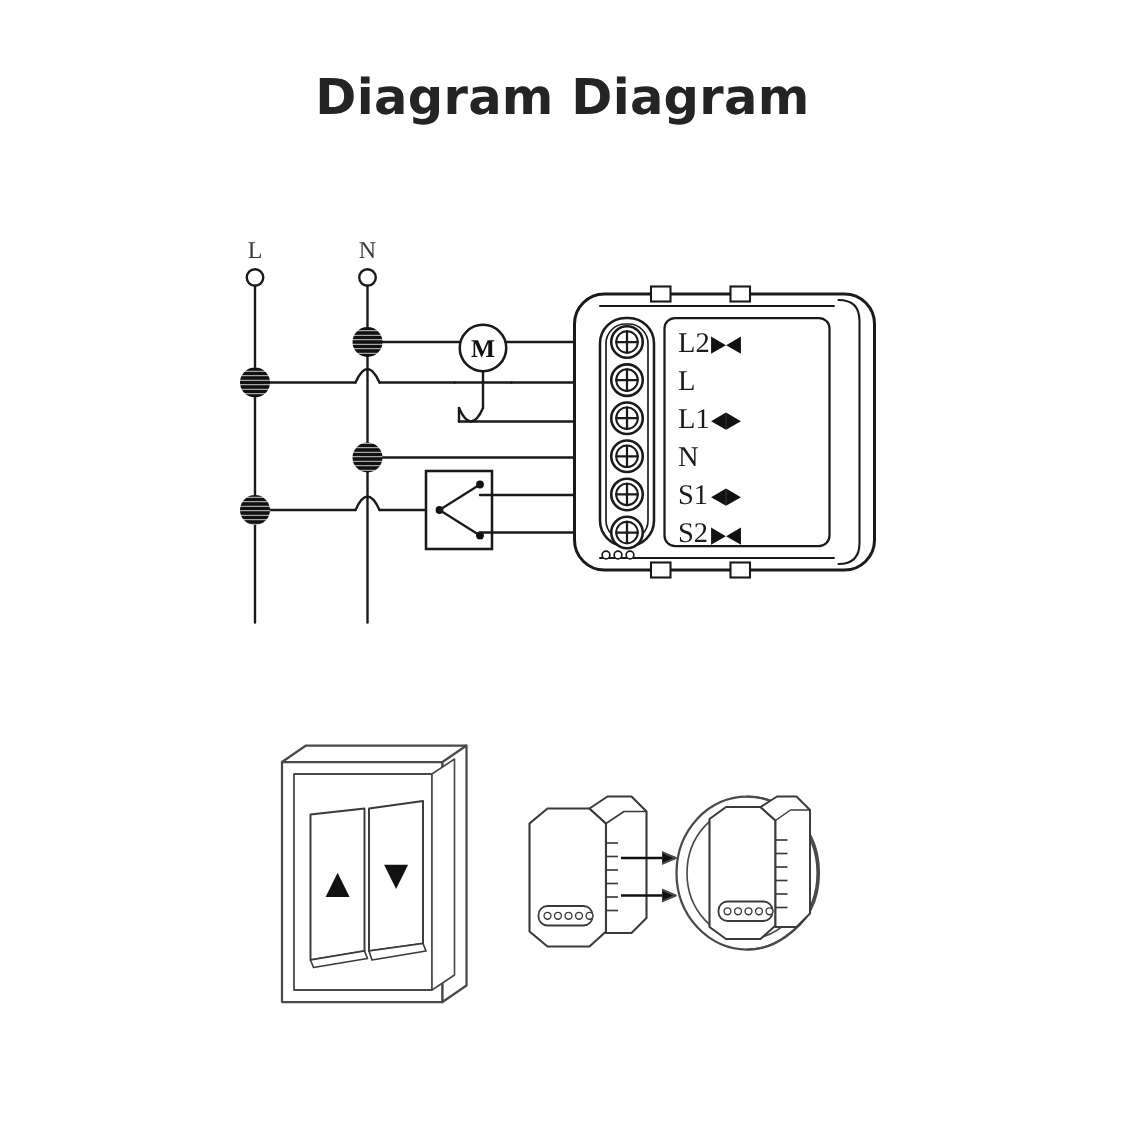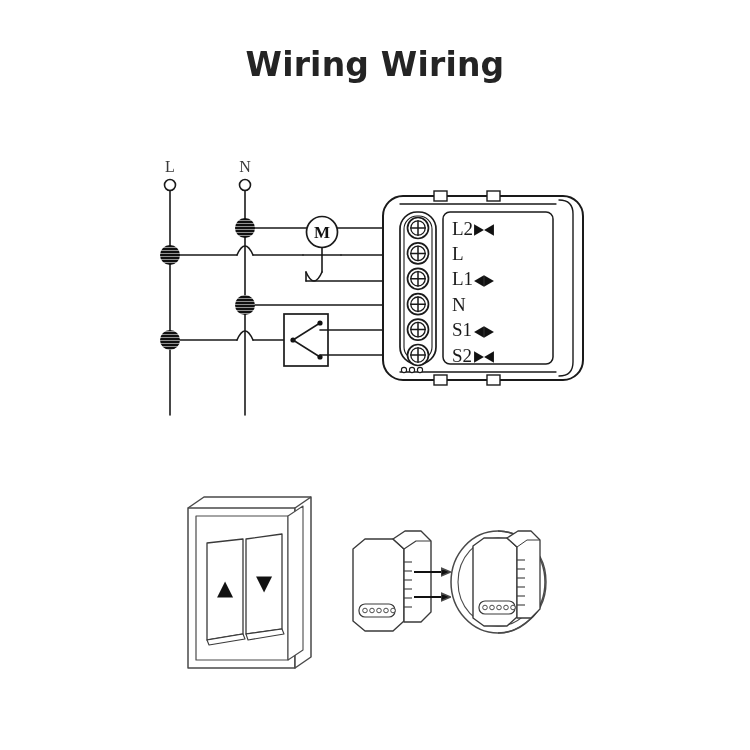--- a/index.html
+++ b/index.html
@@ -67,21 +67,21 @@
     font-family: "DejaVu Sans", sans-serif;
     font-size: 15px;
     fill: #111111;
   }
 </style>
 </head>
 <body>
 
 <div id="page">
 
-  <div id="page-title">Wiring Wiring</div>
+  <div id="page-title">Diagram Diagram</div>
 
   <svg id="schematic-svg" width="750" height="470" viewBox="0 0 750 470">
     <defs>
       <marker id="arrowR" markerWidth="9" markerHeight="9" refX="8" refY="4.5" orient="auto" markerUnits="userSpaceOnUse">
         <path d="M0,1 L8.5,4.5 L0,8 z" fill="#111111"></path>
       </marker>
       <pattern id="hatchDot" width="4" height="3" patternUnits="userSpaceOnUse">
         <rect width="4" height="3" fill="#111111"></rect>
         <path d="M0,1.5 H4" stroke="#ffffff" stroke-width="0.55"></path>
       </pattern>

